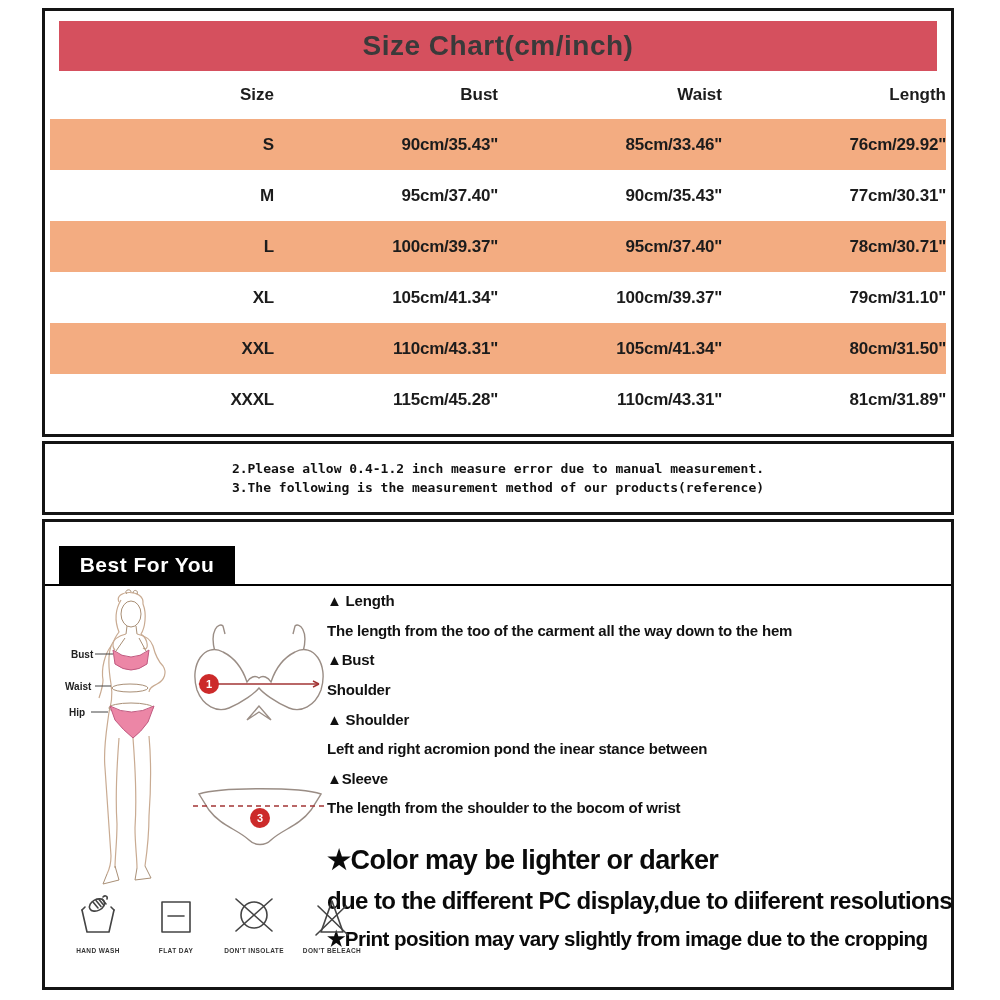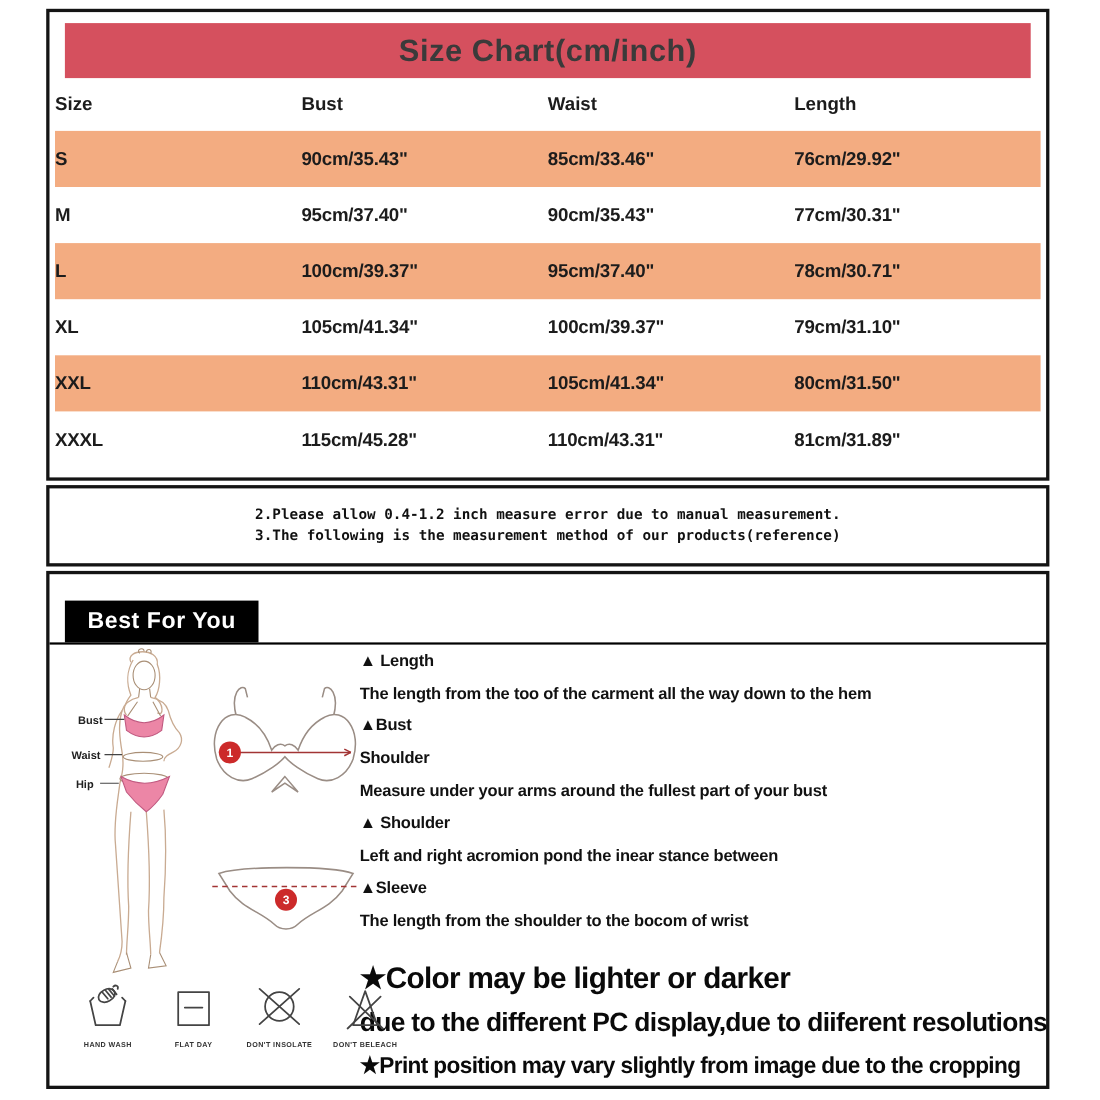--- a/index.html
+++ b/index.html
@@ -14,21 +14,21 @@
   .page{position:relative;width:1000px;height:1000px;background:#fff;overflow:hidden;}
 
   .panel{position:absolute;left:42px;width:912px;background:#fff;border:3px solid var(--ink);}
 
   
   .panel-chart{top:8px;height:429px;}
   .chart-title-bar{margin:10px 14px 0 14px;height:50px;background:var(--header-red);
     display:flex;align-items:center;justify-content:center;}
   .chart-title{font-size:28px;font-weight:bold;color:#3a3a3a;letter-spacing:.5px;}
   .thead,.trow{display:grid;grid-template-columns:1fr 1fr 1fr 1fr;align-items:center;
-    text-align:left;font-weight:bold;}
+    text-align:right;font-weight:bold;}
   .thead{height:48px;font-size:17px;color:#1c1c1c;margin:0 5px;}
   .trow{height:51px;font-size:17px;color:#1c1c1c;margin:0 5px;letter-spacing:-0.2px;}
   .trow.alt{background:var(--row-orange);}
 
   
   .panel-notice{top:441px;height:74px;display:flex;flex-direction:column;
     justify-content:center;align-items:center;gap:1px;}
   .notice-line{font-family:"DejaVu Sans Mono",monospace;font-weight:bold;
     font-size:13px;line-height:18px;color:#111;white-space:nowrap;}
 
@@ -184,21 +184,20 @@
         <circle class="marker-circle" cx="207" cy="230" r="10"></circle>
         <text class="marker-num" x="204" y="234">3</text>
       </g>
     </svg>
 
     <div class="bfy-text">
       <div class="bfy-line">▲ Length</div>
       <div class="bfy-line">The length from the too of the carment all the way down to the hem</div>
       <div class="bfy-line">▲Bust</div>
       <div class="bfy-line">Shoulder</div>
-      <div class="bfy-line">Measure under your arms around the fullest part of your bust</div>
       <div class="bfy-line">▲ Shoulder</div>
       <div class="bfy-line">Left and right acromion pond the inear stance between</div>
       <div class="bfy-line">▲Sleeve</div>
       <div class="bfy-line">The length from the shoulder to the bocom of wrist</div>
       <div class="fnote f1">★Color may be lighter or darker</div>
       <div class="fnote f2">due to the different PC display,due to diiferent resolutions</div>
       <div class="fnote f3">★Print position may vary slightly from image due to the cropping</div>
     </div>
 
     <div class="care-row">

